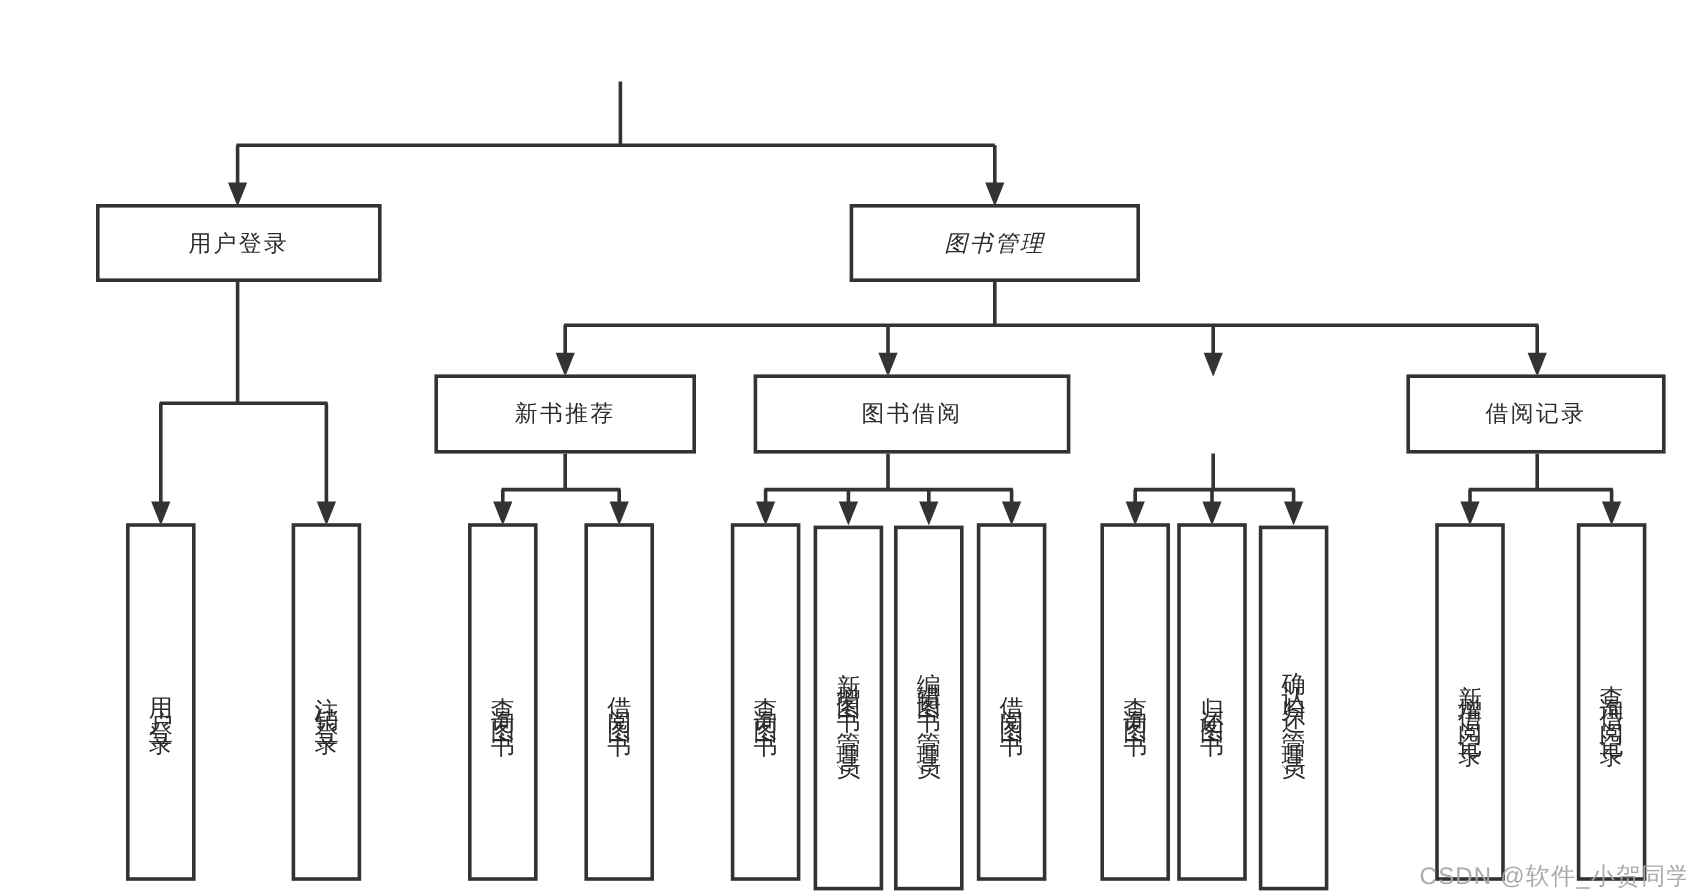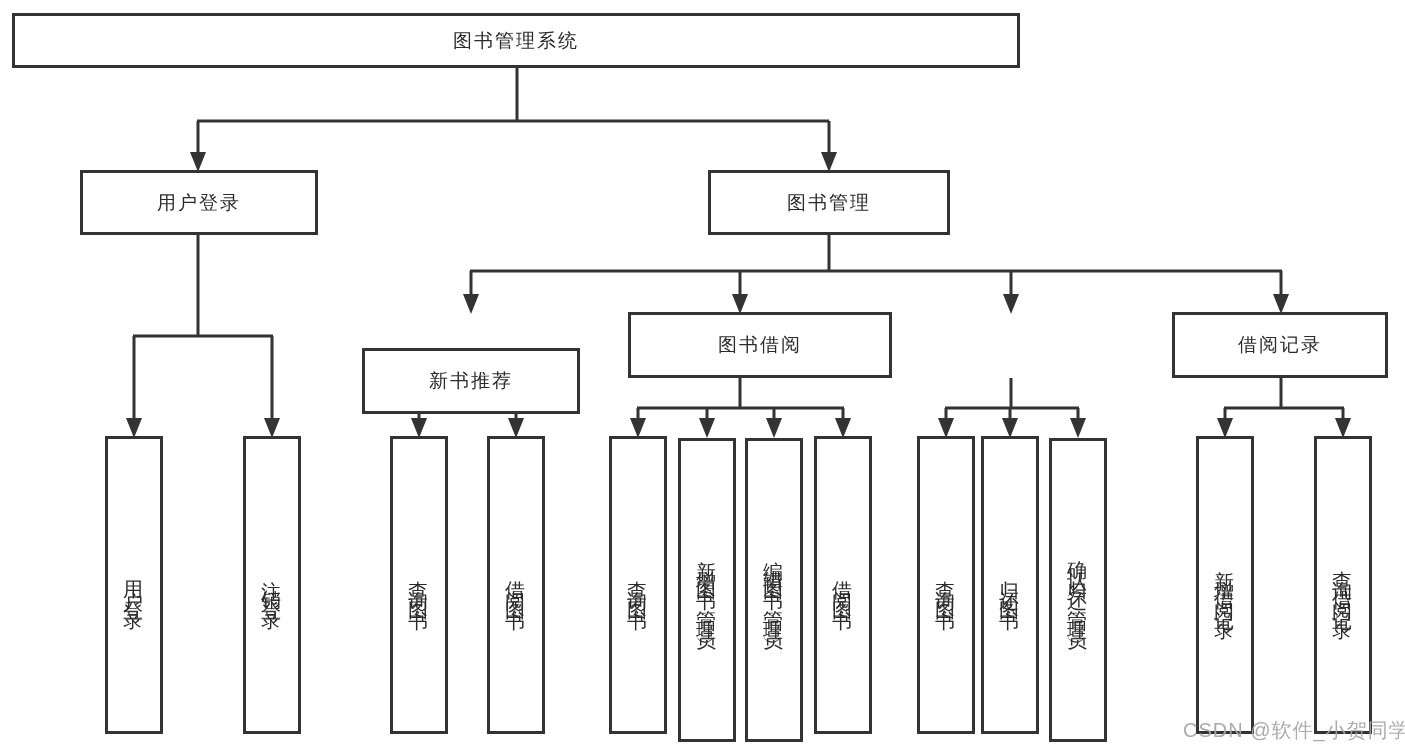--- a/index.html
+++ b/index.html
@@ -103,26 +103,25 @@
 
     <g stroke="#333333" stroke-width="3" fill="none">
       <path d="M1281,378 V408 M1224,408 H1344 M1225,408 V420 M1343,408 V420"></path>
     </g>
     <g fill="#333333" stroke="none">
       <polygon points="1217,418 1233,418 1225,438"></polygon>
       <polygon points="1335,418 1351,418 1343,438"></polygon>
     </g>
   </svg>
 
-  <div class="node" style="left:12px;top:13px;width:1008px;height:55px;">图书管理系统</div>
 
   <div class="node" style="left:80px;top:170px;width:238px;height:65px;">用户登录</div>
-  <div class="node" style="left:708px;top:170px;width:242px;height:65px;">图书管理</div>
+  <div class="node" style="left:708px;top:170px;width:242px;height:65px;font-style:italic;">图书管理</div>
 
-  <div class="node" style="left:362px;top:312px;width:218px;height:66px;margin-top:36px;">新书推荐</div>
+  <div class="node" style="left:362px;top:312px;width:218px;height:66px;">新书推荐</div>
   <div class="node" style="left:628px;top:312px;width:264px;height:66px;">图书借阅</div>
   <div class="node" style="left:1172px;top:312px;width:216px;height:66px;">借阅记录</div>
 
   <div class="vnode" style="left:105px;top:436px;width:58px;height:298px;">用户登录</div>
   <div class="vnode" style="left:243px;top:436px;width:58px;height:298px;">注销登录</div>
 
   <div class="vnode" style="left:390px;top:436px;width:58px;height:298px;">查询图书</div>
   <div class="vnode" style="left:487px;top:436px;width:58px;height:298px;">借阅图书</div>
 
   <div class="vnode" style="left:609px;top:436px;width:58px;height:298px;">查询图书</div>

